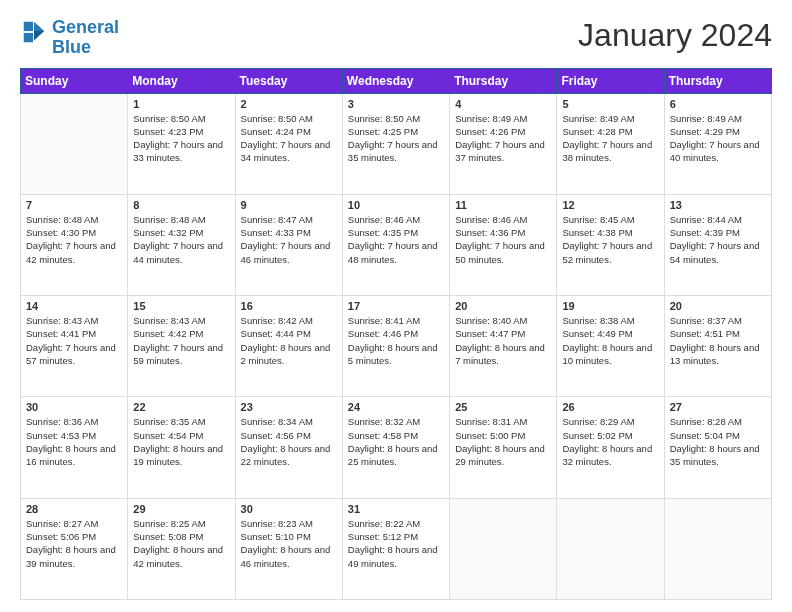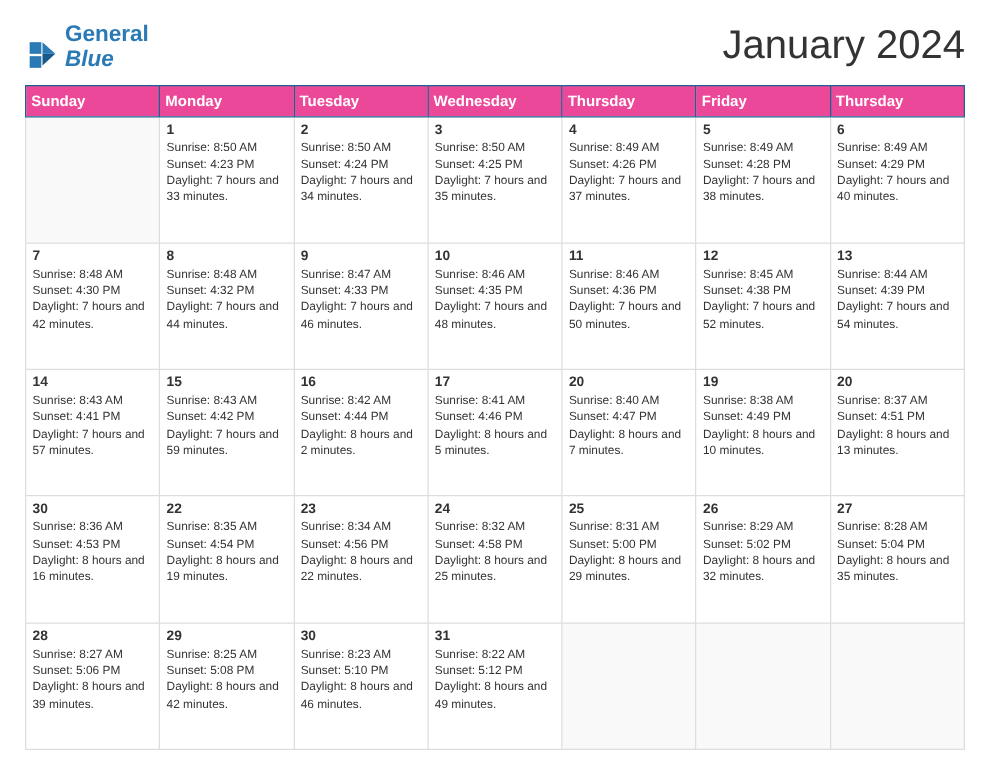--- a/index.html
+++ b/index.html
@@ -18,21 +18,21 @@
       flex-direction: column;
     }
     .header {
       display: flex;
       justify-content: space-between;
       align-items: flex-start;
       margin-bottom: 10px;
     }
     .logo {
       display: flex;
-      align-items: flex-end;
+      align-items: flex-start;
       gap: 4px;
     }
     .logo-text {
       font-size: 18px;
       font-weight: bold;
       color: #333;
       line-height: 1.1;
     }
     .logo-text span {
       color: #2a7ab5;
@@ -55,21 +55,21 @@
       color: #555;
     }
     .calendar {
       flex: 1;
       border: 1px solid #ccc;
       border-collapse: collapse;
       width: 100%;
       table-layout: fixed;
     }
     .calendar th {
-      background: #ec4899;
+      background: #6d28d9;
       color: #fff;
       font-size: 12px;
       font-weight: bold;
       padding: 5px 4px;
       text-align: left;
       border: 1px solid #1e6090;
     }
     .calendar td {
       border: 1px solid #ddd;
       vertical-align: top;
@@ -100,21 +100,21 @@
   <div class="header">
     <div class="logo">
       <svg class="logo-icon" viewBox="0 0 30 30">
         <polygon points="15,4 26,14 15,14" fill="#2a7ab5"></polygon>
         <polygon points="15,14 26,14 15,24" fill="#1a5a8a"></polygon>
         <rect x="4" y="4" width="10" height="10" fill="#2a7ab5"></rect>
         <rect x="4" y="16" width="10" height="10" fill="#2a7ab5"></rect>
       </svg>
       <div class="logo-text">
         <div><span>General</span></div>
-        <div style="color:#2a7ab5;font-style:italic;">Blue</div>
+        <div style="color:#2a7ab5;">Blue</div>
       </div>
     </div>
     <div class="title-block">
       <div class="month-title">January 2024</div>
     </div>
   </div>
 
   <table class="calendar">
     <thead>
       <tr>

